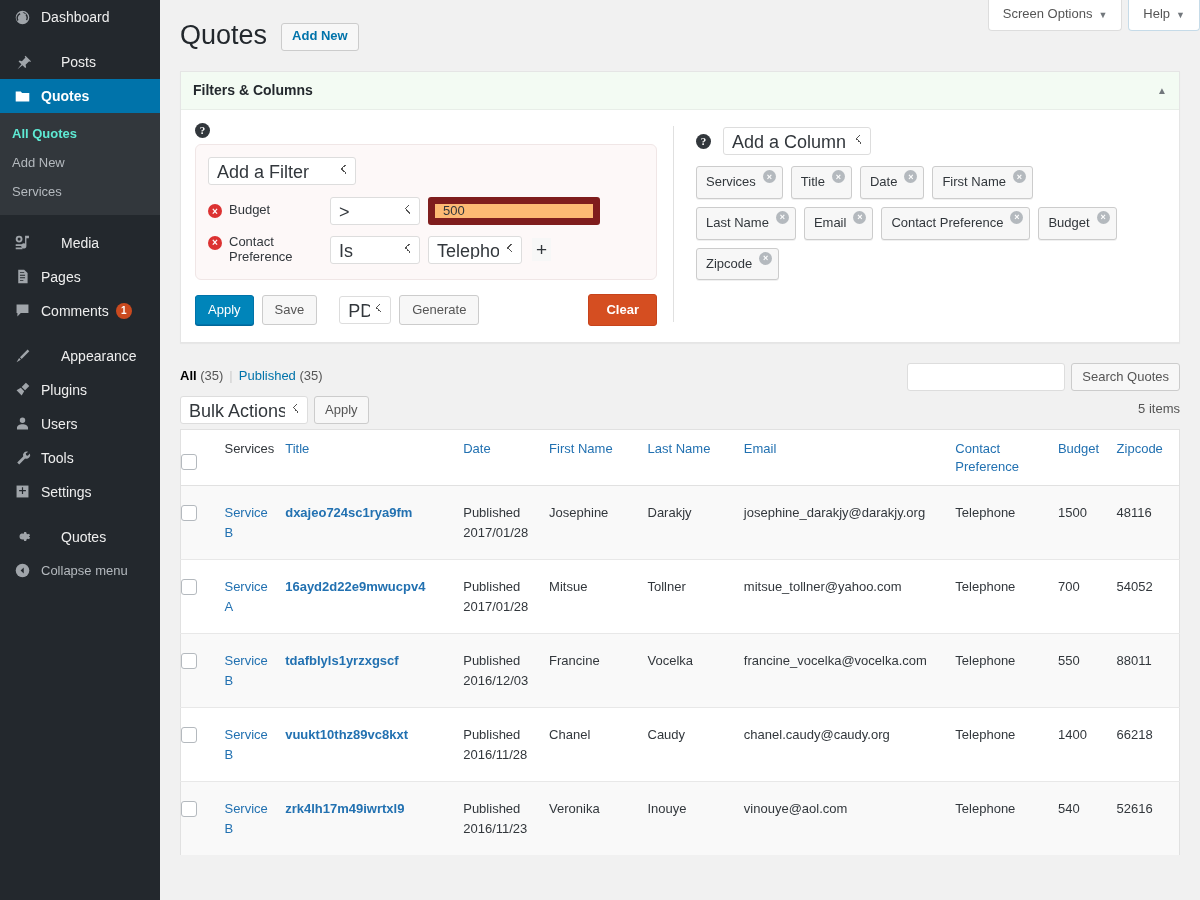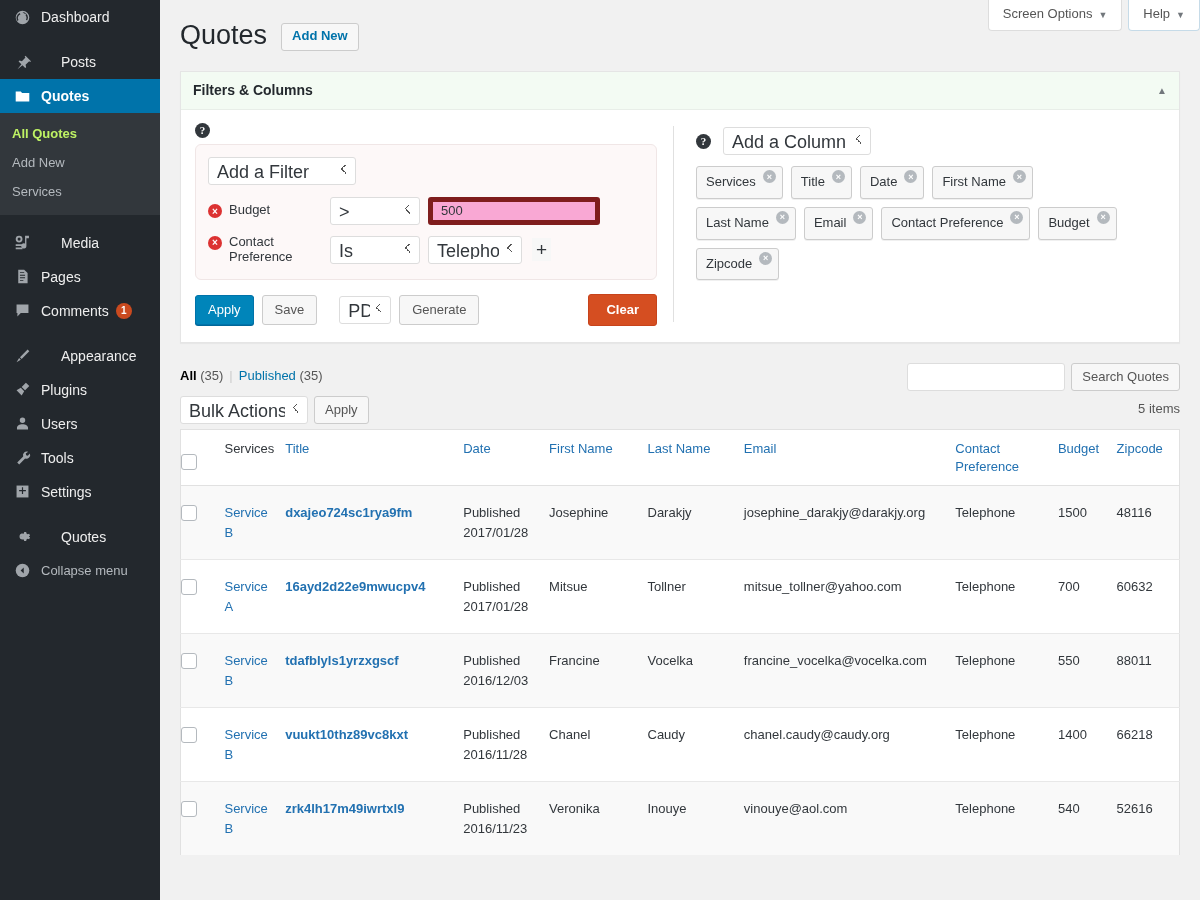--- a/index.html
+++ b/index.html
@@ -42,21 +42,21 @@
     content: ""; position: absolute; right: -8px; top: 50%;
     margin-top: -8px; border: 8px solid transparent;
     border-right-color: #f1f1f1; width: 0; height: 0;
   }
   .submenu { background: #32373c; padding: 7px 0 8px 0; }
   .submenu .sub-item {
     display: block; padding: 6px 0 6px 12px;
     color: #b4b9be; font-size: 13px; cursor: pointer;
     line-height: 1.3;
   }
-  .submenu .sub-item.cur { color: #bef264; font-weight: 600; }
+  .submenu .sub-item.cur { color: #5eead4; font-weight: 600; }
   .count-bubble {
     display: inline-block; margin-left: 7px;
     background: #ca4a1f; color: #fff; border-radius: 10px;
     font-size: 10px; font-weight: 600; line-height: 16px;
     min-width: 16px; height: 16px; text-align: center; padding: 0 5px;
   }
   .collapse-row { color: #b4b9be; }
   .collapse-row .mt-lbl { font-size: 13px; }
 
   
@@ -140,21 +140,21 @@
     background-position: right 9px top 11px, right 9px top 7px;
     background-size: 5px 5px, 5px 5px;
     background-repeat: no-repeat;
     cursor: pointer;
   }
   .sel.wide { width: 148px; }
   .sel.op { width: 90px; }
   .sel.val { width: 94px; }
   .sel.fmt { width: 52px; padding-right: 20px; }
   .txt {
-    border: 5px solid #7f1d1d; border-radius: 3px; background: #f9a8d4;
+    border: 7px solid #7f1d1d; border-radius: 3px; background: #fdba74;
     padding: 4px 8px; font-size: 13px; color: #32373c; height: 28px;
     font-family: "Liberation Sans", sans-serif; width: 172px;
   }
   .gap8 { margin-left: 8px; }
   .plusbtn {
     margin-left: 10px; font-size: 19px; color: #32373c;
     background: #f7f7f7; border: none; cursor: pointer;
     line-height: 1; padding: 2px 4px; font-weight: 400;
   }
 
@@ -571,21 +571,21 @@
                   <span class="cbx"></span>
                 </td>
                 <td class="services"><a>Service A</a></td>
                 <td class="title"><a>16ayd2d22e9mwucpv4</a></td>
                 <td><span>Published</span><br><span>2017/01/28</span></td>
                 <td class="">Mitsue</td>
                 <td class="">Tollner</td>
                 <td class="">mitsue_tollner@yahoo.com</td>
                 <td class="">Telephone</td>
                 <td class="">700</td>
-                <td class="">60632</td>
+                <td class="">54052</td>
               </tr>
               <tr class="alt">
                 <td class="cb">
                   <span class="cbx"></span>
                 </td>
                 <td class="services"><a>Service B</a></td>
                 <td class="title"><a>tdafblyls1yrzxgscf</a></td>
                 <td><span>Published</span><br><span>2016/12/03</span></td>
                 <td class="">Francine</td>
                 <td class="">Vocelka</td>

